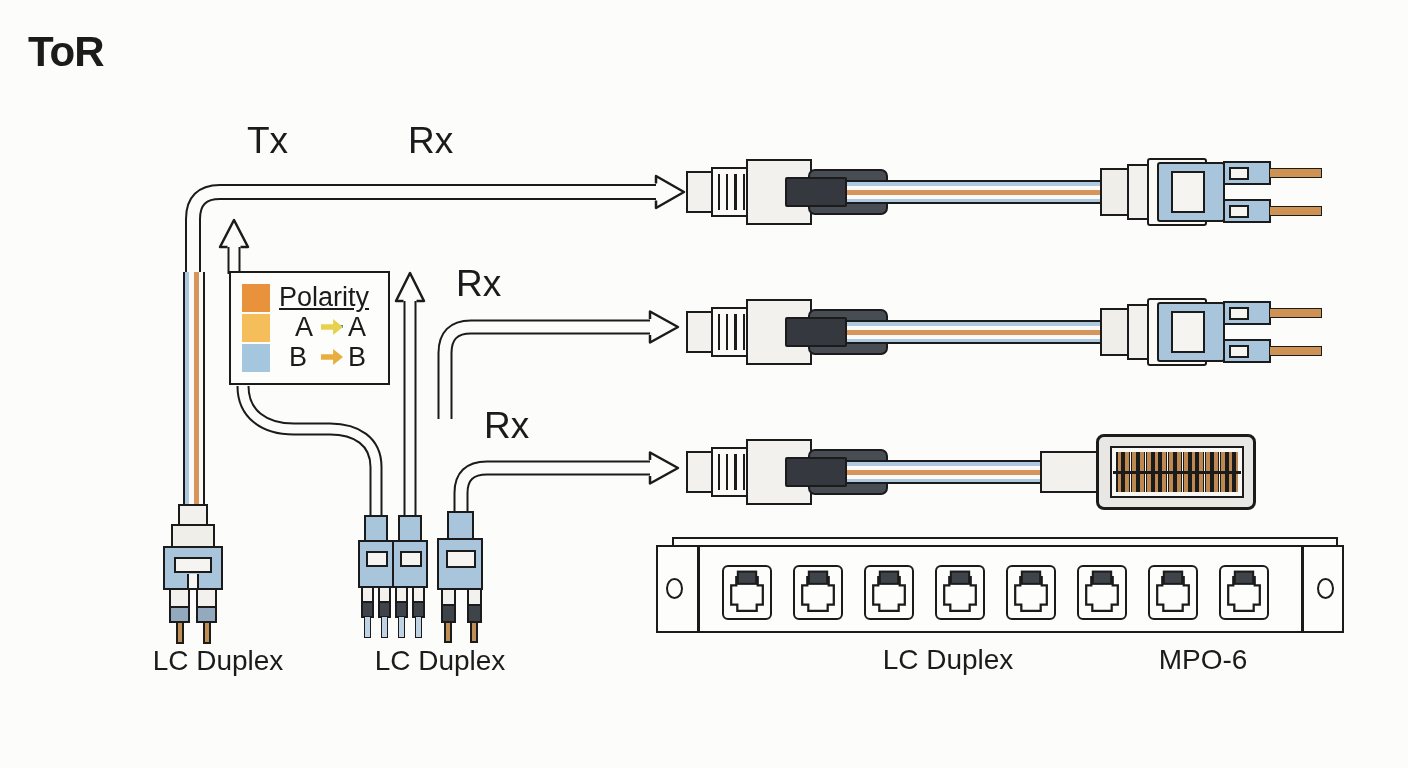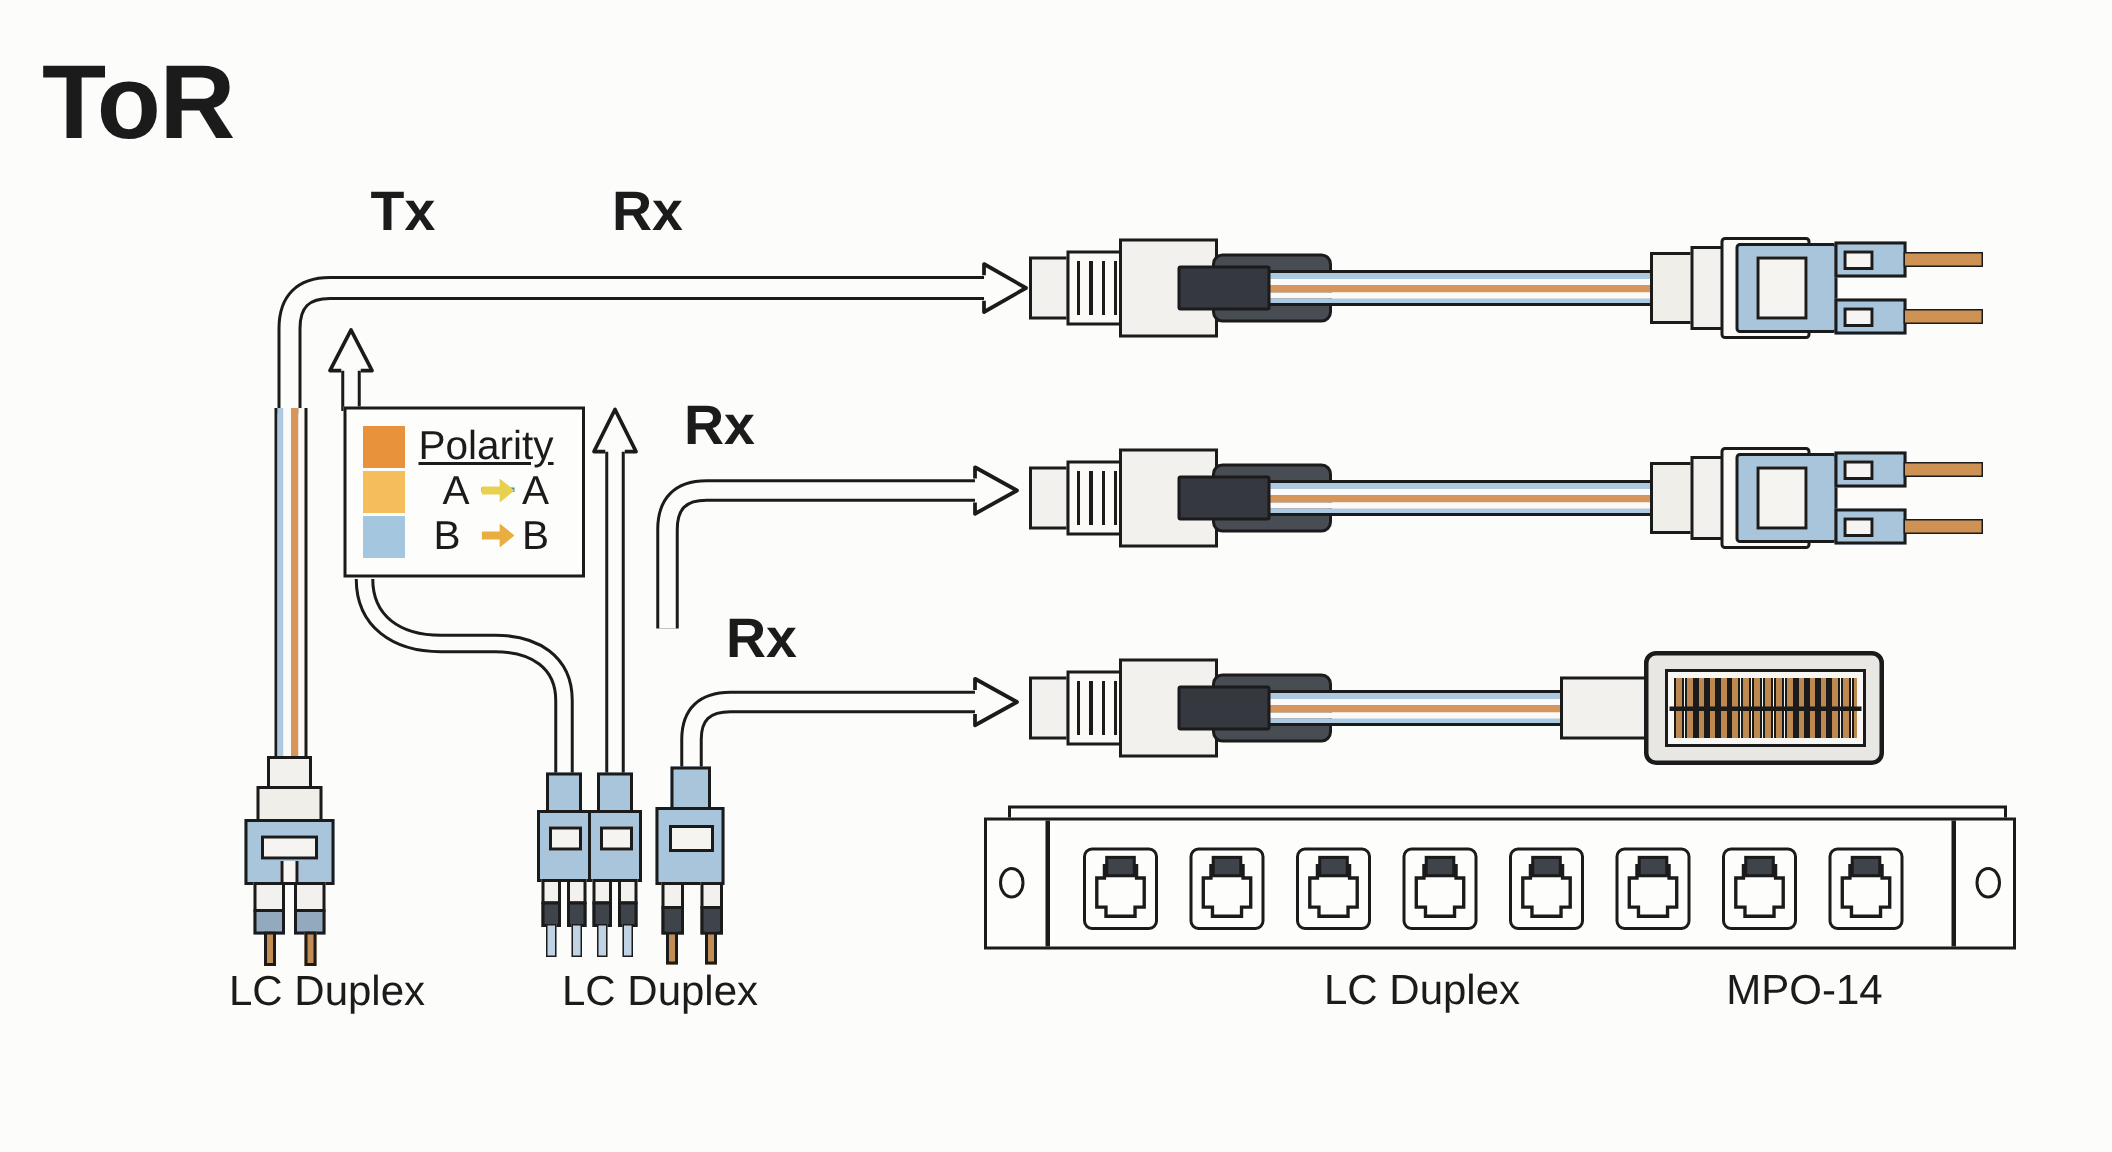--- a/index.html
+++ b/index.html
@@ -4,22 +4,22 @@
 <style>
   html,body{margin:0;padding:0;background:#fff;}
   *{box-sizing:border-box;}
   #canvas{
     position:relative;width:1408px;height:768px;overflow:hidden;
     background:#FCFCFB;font-family:"Liberation Sans", sans-serif;color:#1b1b1b;
   }
   .abs{position:absolute;}
   svg.layer{position:absolute;left:0;top:0;pointer-events:none;}
   
-  .title{font-size:70px;font-weight:bold;letter-spacing:-1px;}
-  .flow-label{font-size:37px;font-weight:bold;}
+  .title{font-size:42px;font-weight:bold;letter-spacing:-1px;}
+  .flow-label{font-size:37px;font-weight:normal;}
   .conn-label{font-size:28px;text-align:center;}
   
   .shape{position:absolute;border:2.5px solid #1b1b1b;}
   .white1{background:#F3F1ED;} .white2{background:#F0EEE9;} .white3{background:#FBFAF7;}
   .blue{background:#A9C5DC;} .bootO{background:#484C53;border-radius:7px;}
   .bootI{background:#35393F;border-radius:2px;} .slot{background:#F5F4F0;}
   .bootDk{background:#3F434A;} .bootGb{background:#92A9BE;}
   .tipOr{background:#C28C55;border-width:2px;} .tipBl{background:#BFD3E4;border-width:1.5px;}
   
   .ribs{position:absolute;left:5px;top:5px;bottom:5px;width:27px;border:none;
@@ -319,15 +319,15 @@
      </div>
       <div class="port">
        <svg viewBox="0 0 45 50">
          <path d="M7,18 L7,37 L13,37 L13,43 L32,43 L32,37 L38,37 L38,18 L33,18 L33,10 L12,10 L12,18 Z" fill="#FDFDFC" stroke="#1b1b1b" stroke-width="2.2"></path>
          <rect x="13.5" y="4.5" width="18" height="12" fill="#3F434A" stroke="#1b1b1b" stroke-width="2"></rect>
        </svg>
      </div>
     </div>
 
   <div class="abs conn-label" style="left:878px;top:644px;width:140px;">LC Duplex</div>
-  <div class="abs conn-label" style="left:1143px;top:644px;width:120px;">MPO-14</div>
+  <div class="abs conn-label" style="left:1143px;top:644px;width:120px;">MPO-6</div>
 
 </div>
 
 </body></html>

